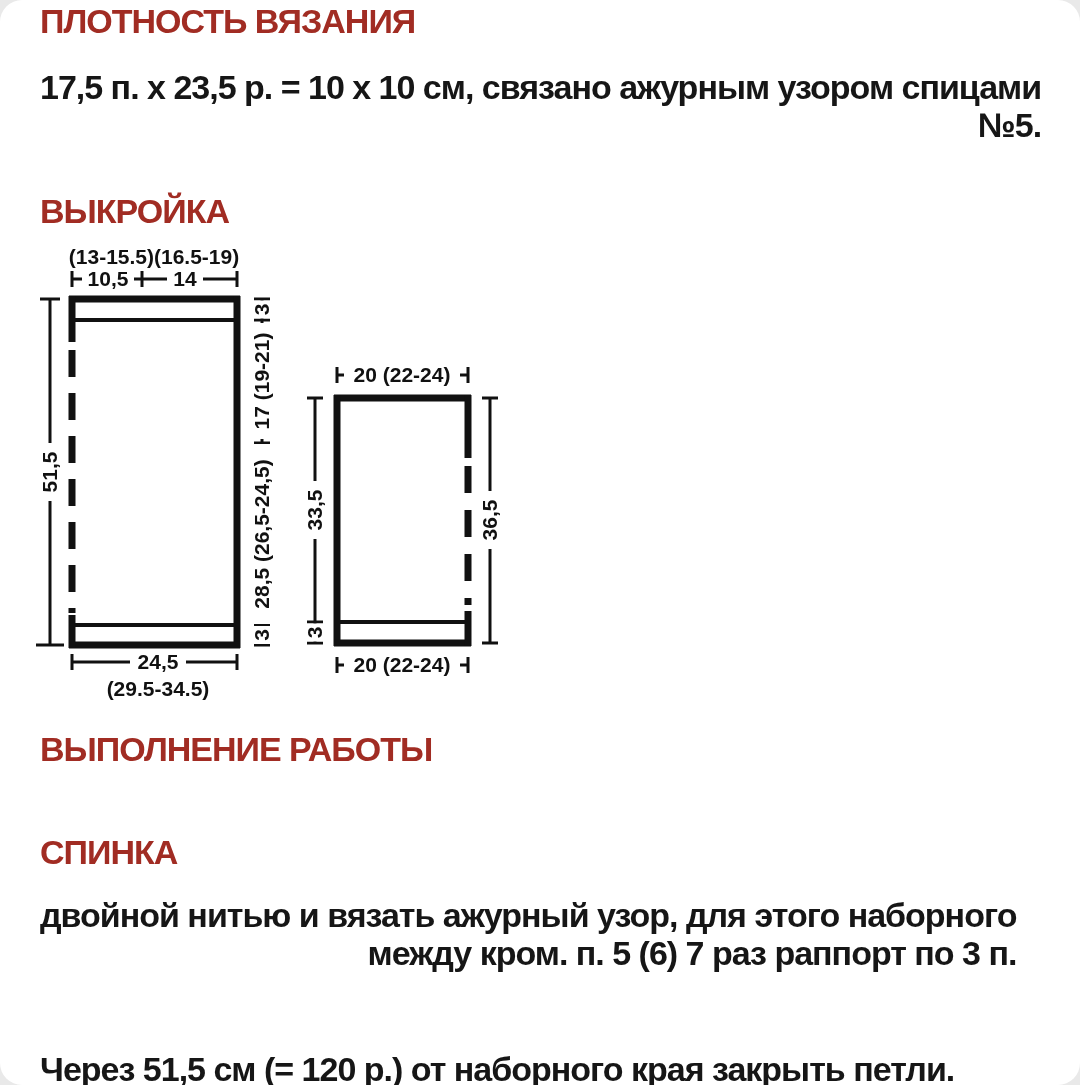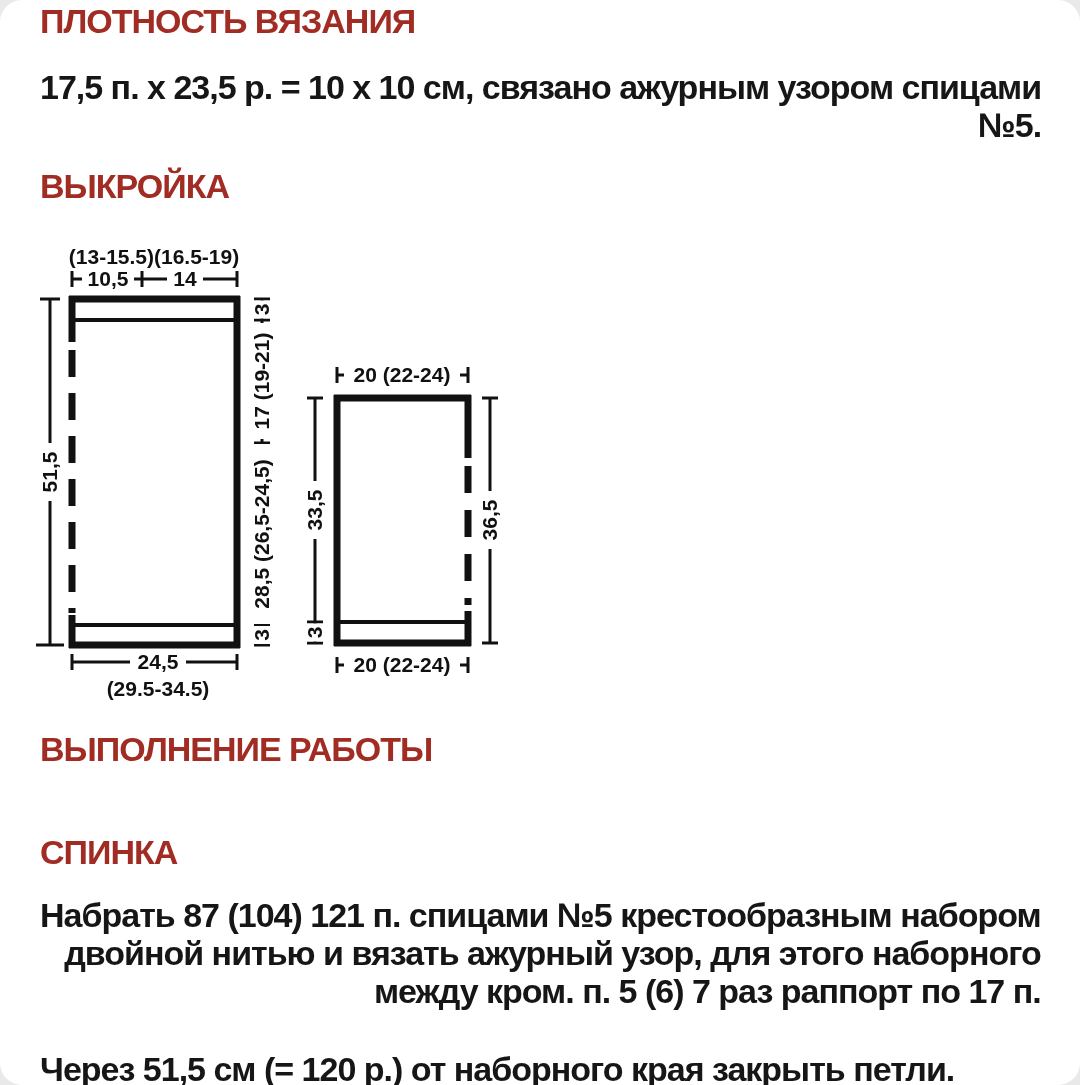--- a/index.html
+++ b/index.html
@@ -49,21 +49,21 @@
 
 <div class="page">
 
   <div class="heading" style="top:2px">ПЛОТНОСТЬ ВЯЗАНИЯ</div>
 
   <div class="bodyblock" style="top:68px">
     <div>17,5 п. x 23,5 р. = 10 x 10 см, связано ажурным узором спицами</div>
     <div>№5.</div>
   </div>
 
-  <div class="heading" style="top:167px">ВЫКРОЙКА</div>
+  <div class="heading" style="top:192px">ВЫКРОЙКА</div>
 
   <svg class="schematic" width="510" height="465" viewBox="0 0 510 465">
 
     <g>
 
       <text x="124" y="19" text-anchor="end">(13-15.5)</text>
       <text x="124" y="19" text-anchor="start">(16.5-19)</text>
 
       <g>
         <line x1="42" y1="34" x2="207" y2="34" stroke-width="3"></line>
@@ -185,22 +185,21 @@
         <text x="372" y="427" text-anchor="middle">20 (22-24)</text>
       </g>
     </g>
   </svg>
 
   <div class="heading" style="top:833px">СПИНКА</div>
 
   <div class="heading" style="top:730px">ВЫПОЛНЕНИЕ РАБОТЫ</div>
 
   <div class="bodyblock" style="top:896px">
-    <div>Набрать 87 (104) 121 п. спицами №5 крестообразным набором</div>
     <div>двойной нитью и вязать ажурный узор, для этого наборного</div>
-    <div>между кром. п. 5 (6) 7 раз раппорт по 17 п.</div>
+    <div>между кром. п. 5 (6) 7 раз раппорт по 3 п.</div>
   </div>
 
   <div class="bodyblock" style="top:1050px">
     <div>Через 51,5 см (= 120 р.) от наборного края закрыть петли.</div>
   </div>
 
 </div>
 
 </body></html>

